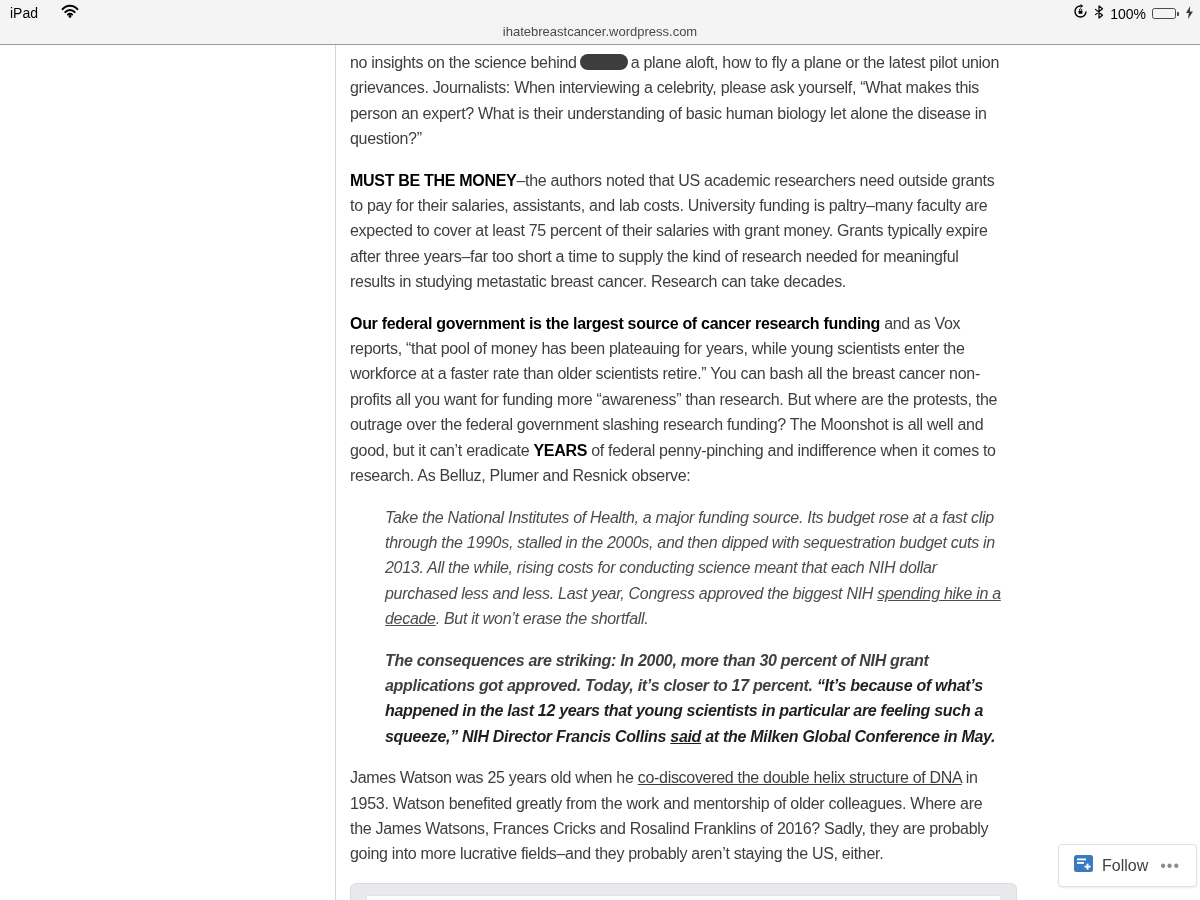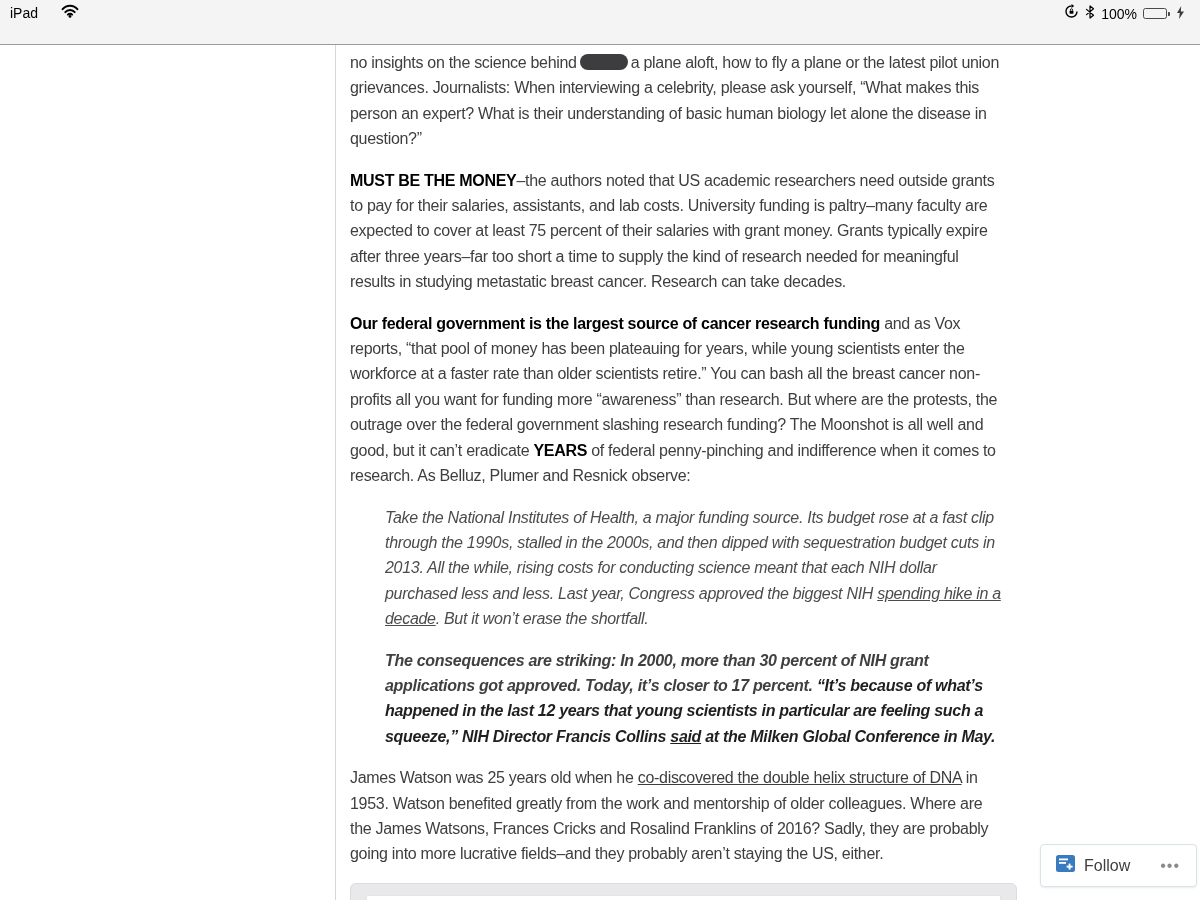--- a/index.html
+++ b/index.html
@@ -19,21 +19,21 @@
   .sb-left{position:absolute;left:10px;top:4px;display:flex;align-items:center;gap:23px;}
   .sb-device{font-size:14px;color:#000;}
   .sb-time{
     position:absolute;left:0;right:0;top:4px;text-align:center;
     font-size:15px;font-weight:bold;color:#000;
   }
   .sb-url{
     position:absolute;left:0;right:0;top:24px;text-align:center;
     font-size:13px;color:#4a4a4a;cursor:pointer;
   }
-  .sb-right{position:absolute;right:15px;top:4px;display:flex;align-items:center;gap:6px;}
+  .sb-right{position:absolute;right:6px;top:4px;display:flex;align-items:center;gap:6px;}
   .sb-pct{font-size:14px;color:#000;}
   .batt{display:inline-flex;align-items:center;}
   .batt-body{width:24px;height:11px;border:1px solid #4a4a4a;border-radius:2.5px;padding:1px;box-sizing:border-box;}
   .batt-fill{width:100%;height:100%;border-radius:1px;}
   .batt-cap{width:2px;height:4px;background:#4a4a4a;border-radius:0 1px 1px 0;margin-left:1px;}
 
   
   .content-rule{
     position:absolute;left:335px;top:45px;width:1px;height:855px;
     background:#d6d6d6;z-index:1;
@@ -65,21 +65,21 @@
   .embed-inner{
     height:40px;background:#ffffff;border:1px solid #e4e4e6;
     border-radius:2px 2px 0 0;
   }
 
   
   .follow-widget{
     position:absolute;right:3px;bottom:13px;
     background:#ffffff;border:1px solid #d9e3ea;border-radius:4px;
     box-shadow:0 1px 2px rgba(0,0,0,0.08);
-    display:flex;align-items:center;gap:20px;
+    display:flex;align-items:center;gap:2px;
     padding:6px 10px;z-index:30;
   }
   .follow-btn{
     display:flex;align-items:center;gap:8px;
     background:none;border:none;padding:2px 4px;cursor:pointer;
     font-family:inherit;font-size:16px;color:#404040;
   }
   .more-btn{
     background:none;border:none;padding:2px 6px;cursor:pointer;
     font-size:16px;color:#8b8b8b;letter-spacing:1px;
@@ -95,20 +95,21 @@
     <span>
       <svg width="18" height="14" viewBox="0 0 18 14">
         <path d="M1.6 5.2 A 9.6 9.6 0 0 1 16.4 5.2" fill="none" stroke="#000" stroke-width="2" stroke-linecap="round"></path>
         <path d="M4.3 8.1 A 6.1 6.1 0 0 1 13.7 8.1" fill="none" stroke="#000" stroke-width="2" stroke-linecap="round"></path>
         <path d="M6.9 10.6 A 2.9 2.9 0 0 1 11.1 10.6" fill="none" stroke="#000" stroke-width="2" stroke-linecap="round"></path>
         <circle cx="9" cy="12.4" r="1.4" fill="#000"></circle>
       </svg>
     </span>
   </div>
 
+  <div class="sb-url">ihatebreastcancer.wordpress.com</div>
 
   <div class="sb-right">
     <span>
       <svg width="15" height="15" viewBox="0 0 15 15">
         <path d="M13 7.5 A 5.5 5.5 0 1 1 7.5 2" fill="none" stroke="#000" stroke-width="1.4"></path>
         <path d="M7.5 0 L10.2 2 L7.5 4 Z" fill="#000"></path>
         <rect x="5.6" y="6.7" width="3.8" height="3" rx="0.5" fill="#000"></rect>
         <path d="M6.4 6.7 V5.9 a1.1 1.1 0 0 1 2.2 0 V6.7" fill="none" stroke="#000" stroke-width="0.9"></path>
       </svg>
     </span>

